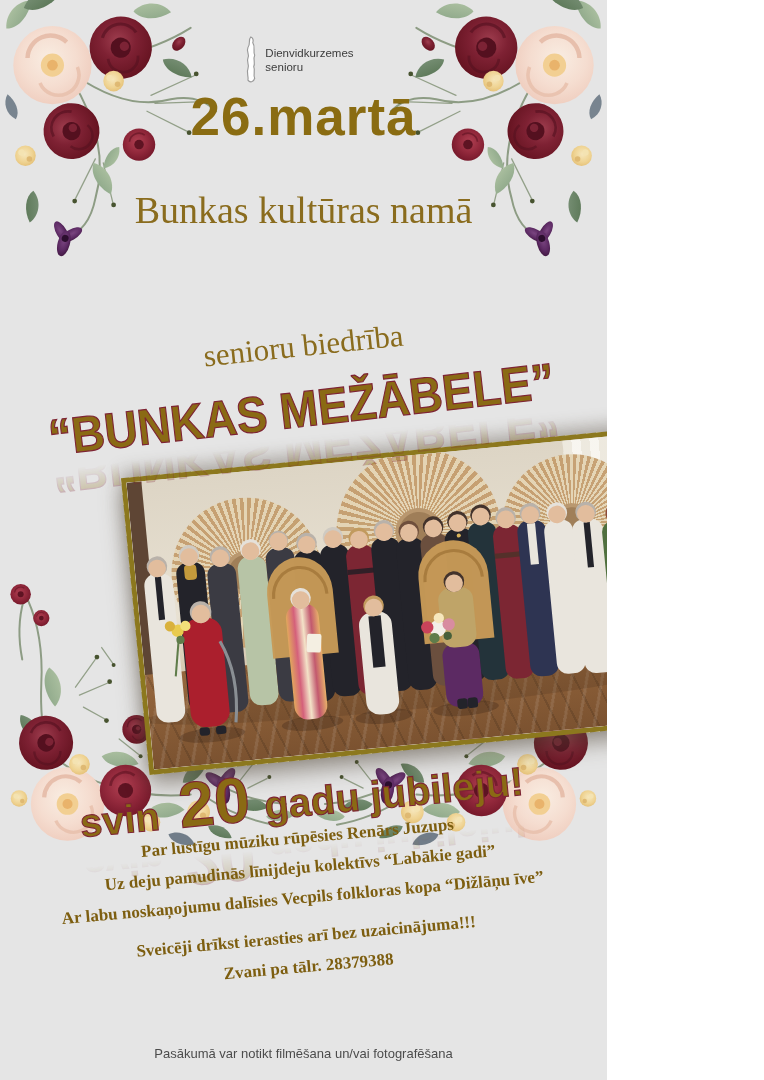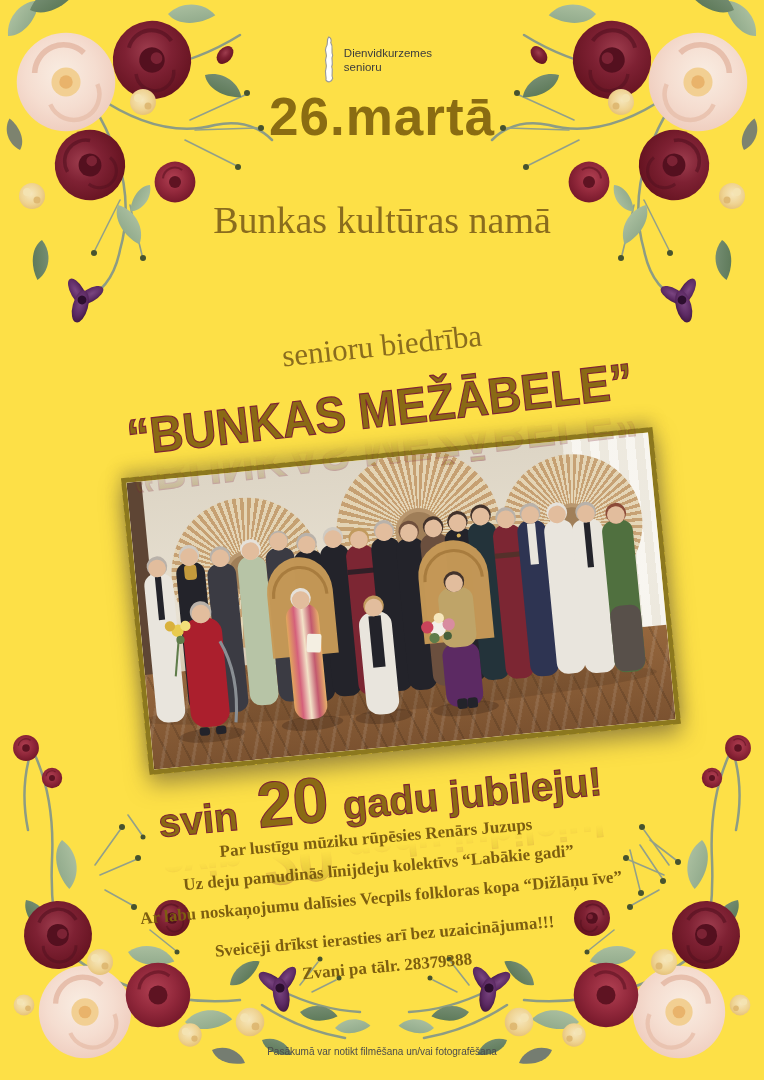--- a/index.html
+++ b/index.html
@@ -1,31 +1,31 @@
 <!DOCTYPE html>
 <html><head>
 <meta charset="utf-8">
 <style>
   html,body{margin:0;padding:0;background:#ffffff;}
-  .poster{position:relative;width:764px;height:1080px;background:#fde047;overflow:hidden;
+  .poster{position:relative;width:607px;height:1080px;background:#e5e5e5;overflow:hidden;
           font-family:"Liberation Sans",sans-serif;}
   .florals{position:absolute;inset:0;z-index:1;pointer-events:none;}
   .stem{fill:none;stroke:#8d9c84;stroke-width:2.5;stroke-linecap:round;}
   .seeds path{stroke:#93a089;stroke-width:1.6;fill:none;stroke-linecap:round;}
   .seeds circle{fill:#47532f;}
 
   
   .layer{position:absolute;left:0;width:100%;text-align:center;z-index:3;}
   .logo{position:absolute;top:36px;left:50%;transform:translateX(-55%);display:flex;align-items:center;gap:7px;z-index:3;}
   .logo-map{width:16px;height:48px;}
   .logo-text{font-size:11.5px;line-height:1.25;color:#3c3c3c;text-align:left;}
 
   .date-line{top:86px;font-size:53px;font-weight:bold;color:#8a6c12;letter-spacing:1px;}
   .time-line{top:146px;font-size:46px;font-weight:bold;color:#8a6c12;letter-spacing:1px;}
-  .venue-line{top:198px;font-family:"Liberation Serif",serif;font-size:38px;color:#8a6c1e;}
+  .venue-line{top:188px;font-family:"Liberation Serif",serif;font-size:38px;color:#8a6c1e;}
   .subtitle-line{top:328px;font-family:"Liberation Serif",serif;font-size:31px;color:#8a6c1e;transform:rotate(-6deg);}
 
   .title-wrap{position:absolute;top:386px;left:0;width:100%;z-index:3;text-align:center;transform:rotate(-6.5deg);line-height:1.02;}
   .wordart{font-weight:bold;color:#8a6a14;-webkit-text-stroke:1.1px #7e2434;letter-spacing:0px;white-space:nowrap;}
   .title-text{display:block;font-size:46px;transform:scaleY(1.1);}
   .mirror{transform:scaleY(-1.1);opacity:.45;margin-top:-10px;
           -webkit-mask-image:linear-gradient(to bottom,rgba(0,0,0,.8),rgba(0,0,0,0) 60%);
           mask-image:linear-gradient(to bottom,rgba(0,0,0,.8),rgba(0,0,0,0) 60%);}
 
   
@@ -63,21 +63,21 @@
   .c-num{font-size:64px;margin:0 14px 0 20px;}
   .celebrate-line.mirror{transform:scaleY(-1);margin-top:-6px;}
 
   
   .details-block{position:absolute;top:828px;left:0;width:100%;z-index:3;text-align:center;
                  transform:rotate(-5deg);font-family:"Liberation Serif",serif;font-weight:bold;color:#7d5e10;}
   .details-block p{margin:0 0 10px 0;font-size:17px;}
   .notes-gap{height:9px;}
   .note-1{font-size:18px;}
   .note-2{font-size:19.5px;}
-  .footer-line{top:1046px;font-size:10px;color:#4c4c4c;z-index:3;}
+  .footer-line{top:1046px;font-size:13px;color:#4c4c4c;z-index:3;}
 </style>
 </head>
 <body>
 
 <div class="poster">
 
   <svg class="florals" viewBox="0 0 764 1080" aria-hidden="true">
     <defs>
       <radialGradient id="gBurg" cx="42%" cy="40%" r="65%">
         <stop offset="0%" stop-color="#9e3d4e"></stop>

